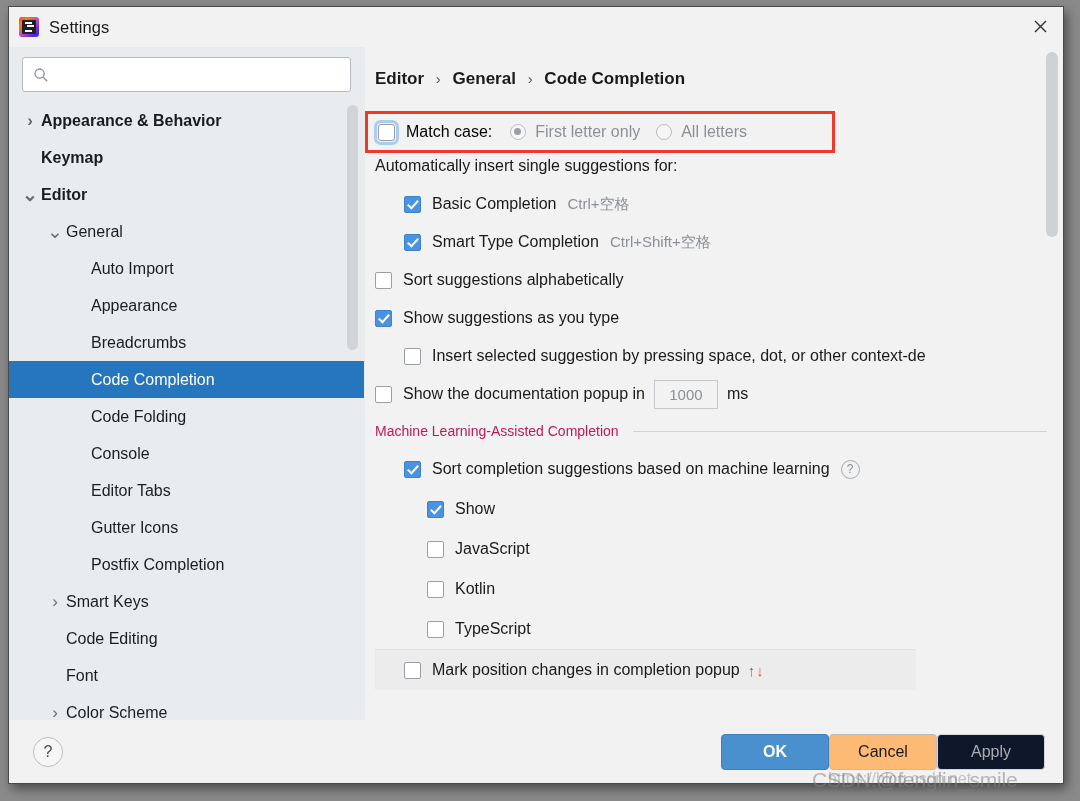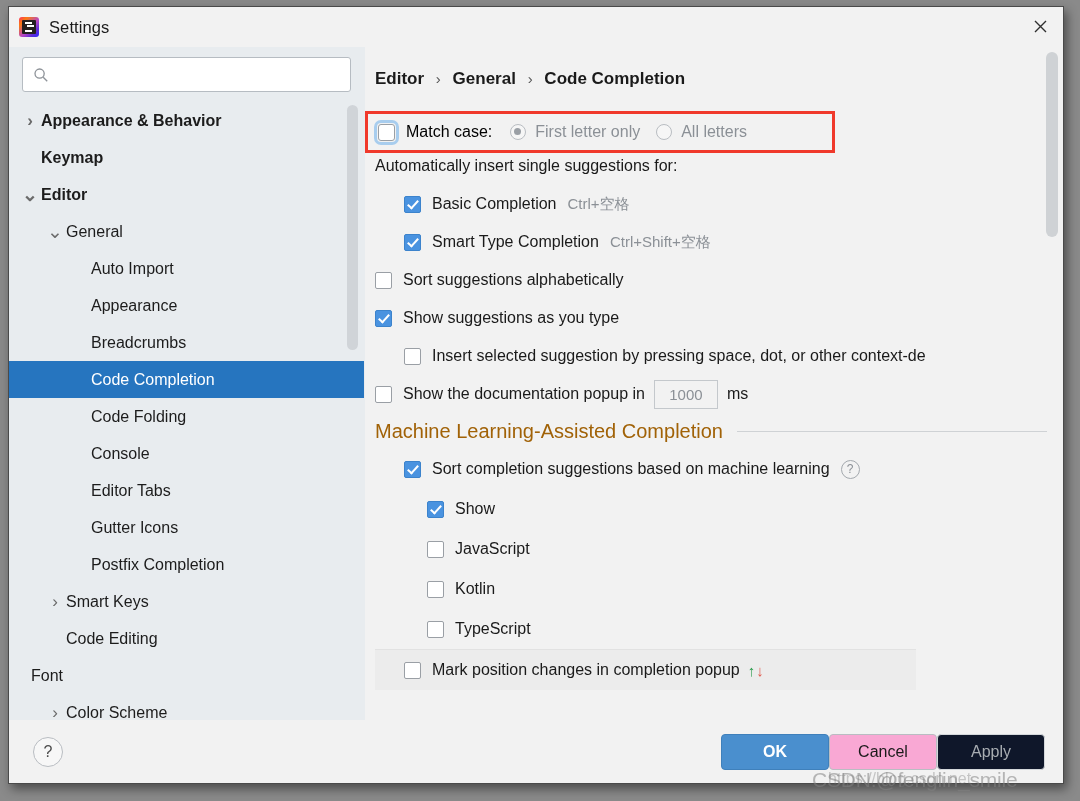--- a/index.html
+++ b/index.html
@@ -236,22 +236,22 @@
     display: flex;
     align-items: center;
     padding-left: 10px;
   }
   #matchcase-spacer { height: 48px; }
   
   .section {
     display: flex;
     align-items: center;
     height: 36px;
-    font-size: 20px;
-    color: #a16207;
+    font-size: 14px;
+    color: #be185d;
     padding-left: 0px;
   }
   .section .line {
     flex: 1 1 auto;
     height: 1px;
     background: #cfd2d5;
     margin-left: 14px;
     margin-right: 16px;
   }
   
@@ -325,21 +325,21 @@
     display: flex; align-items: center; justify-content: center;
     box-sizing: border-box;
   }
   .btn.primary {
     background: #4a8fce;
     color: #ffffff;
     border: 1px solid #3f80bb;
     font-weight: bold;
   }
   .btn.normal {
-    background: #f9a8d4;
+    background: #fdba74;
     color: #1a1a1a;
     border: 1px solid #b9bdc2;
   }
   .btn.disabled {
     background: #0f172a;
     color: #a8adb2;
     border: 1px solid #d4d8db;
   }
   
   #watermark {
@@ -447,21 +447,21 @@
                 <span class="tree-label">Postfix Completion</span>
               </div>
               <div class="tree-row" style="padding-left: 35px;">
                 <span class="twisty" style="font-size: 17px;">›</span>
                 <span class="tree-label">Smart Keys</span>
               </div>
               <div class="tree-row" style="padding-left: 35px;">
                 <span class="twisty empty" style="font-size: 17px;">›</span>
                 <span class="tree-label">Code Editing</span>
               </div>
-              <div class="tree-row" style="">
+              <div class="tree-row" style="padding-left: 35px;">
                 <span class="twisty empty" style="font-size: 17px;">›</span>
                 <span class="tree-label">Font</span>
               </div>
               <div class="tree-row" style="padding-left: 35px;">
                 <span class="twisty" style="font-size: 17px;">›</span>
                 <span class="tree-label">Color Scheme</span>
               </div>
             </div>
           <div id="sidebar-scroll"></div>
         </div>

